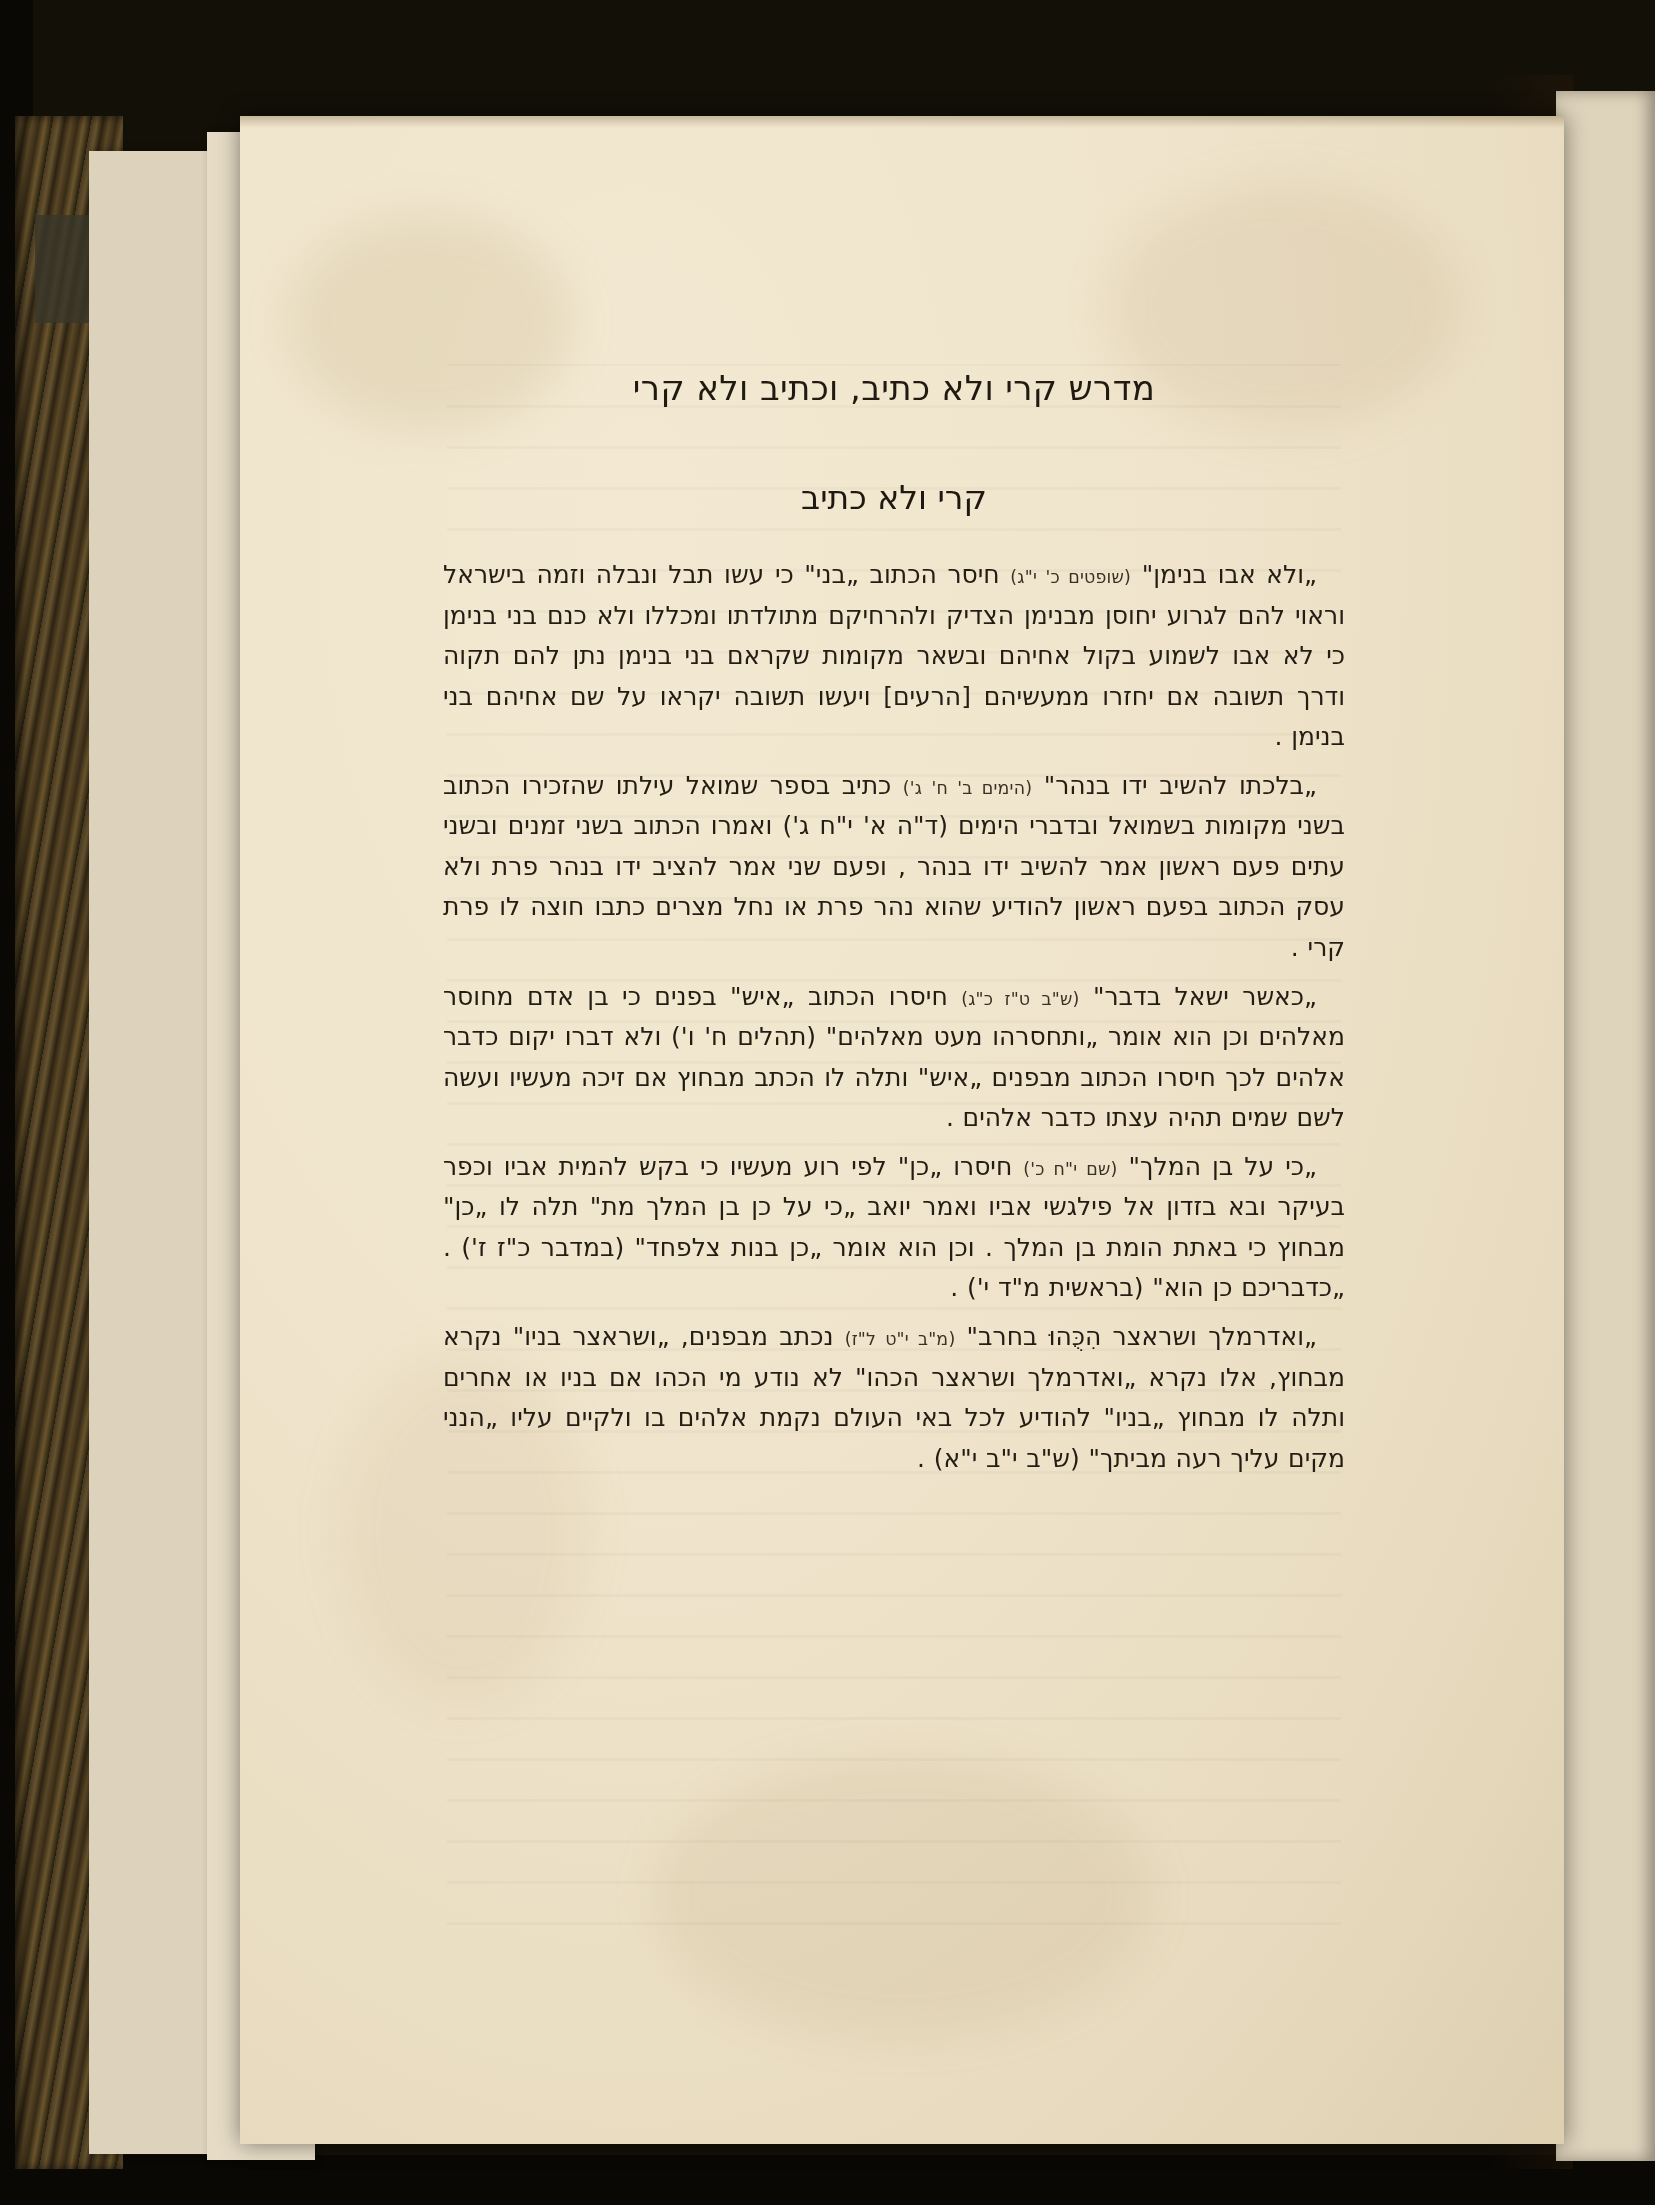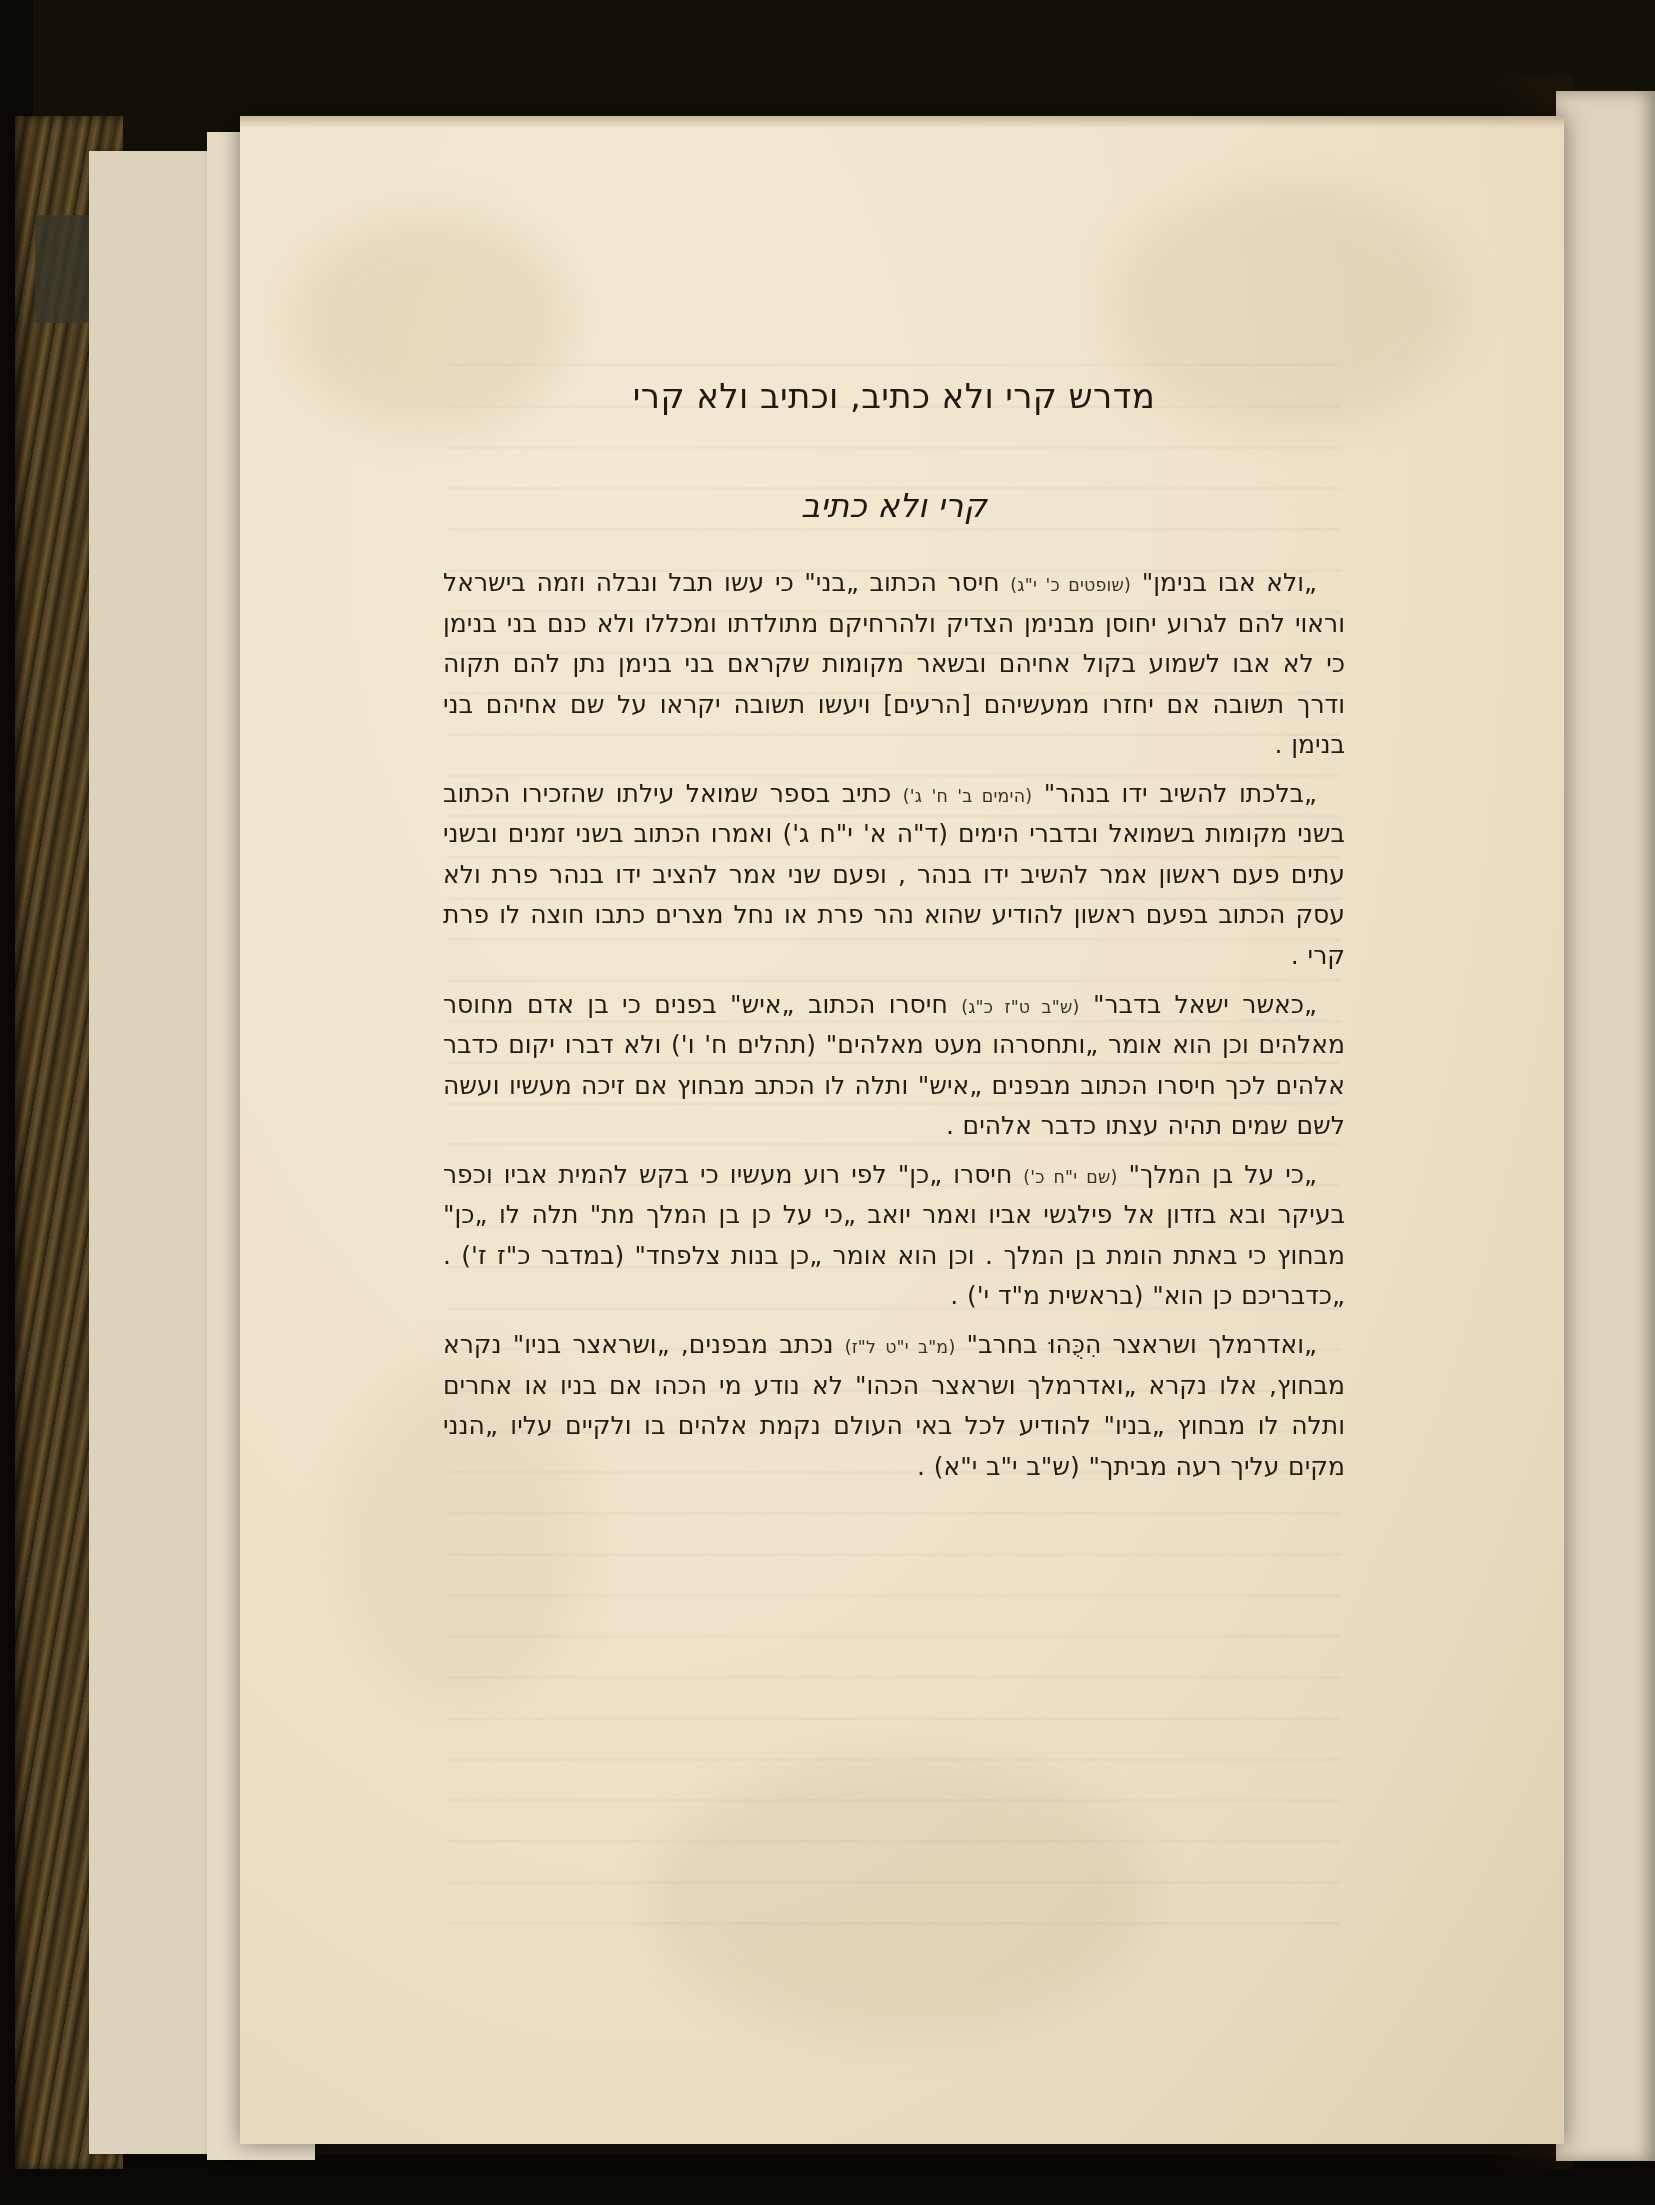--- a/index.html
+++ b/index.html
@@ -126,21 +126,21 @@
     position: absolute;
     left: 0; top: 0;
     width: 1324px; height: 11.6px;
     background: linear-gradient(to bottom, rgba(120,96,58,0.35), rgba(120,96,58,0));
   }
 
   
   #textblock {
     position: absolute;
     left: 203px;
-    top: 260px;
+    top: 252px;
     width: 902px;
     direction: rtl;
     text-align: justify;
     color: #241d14;
   }
 
   .doc-title {
     font-family: "DejaVu Sans", sans-serif;
     font-size: 34px;
     letter-spacing: 0.4px;
@@ -151,21 +151,20 @@
     direction: rtl;
   }
   .section-head {
     font-family: "DejaVu Sans", sans-serif;
     font-size: 33px;
     text-align: center;
     font-weight: 400;
     margin: 0 0 38px 0;
     color: #1f1810;
     direction: rtl;
-    font-style: italic;
   }
 
   p.para {
     font-family: "DejaVu Sans", sans-serif;
     font-size: 25px;
     line-height: 1.62;
     margin: 0 0 8.3px 0;
     text-indent: 28px;
     direction: rtl;
     text-align: justify;

